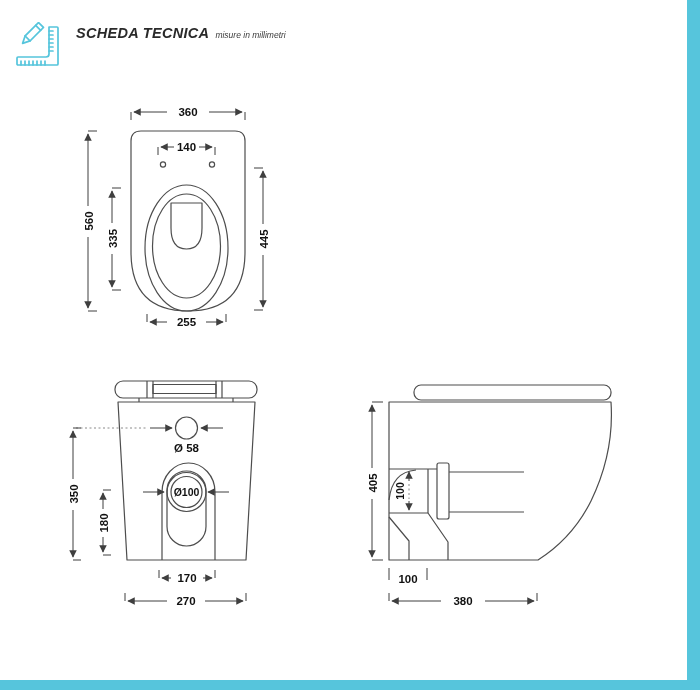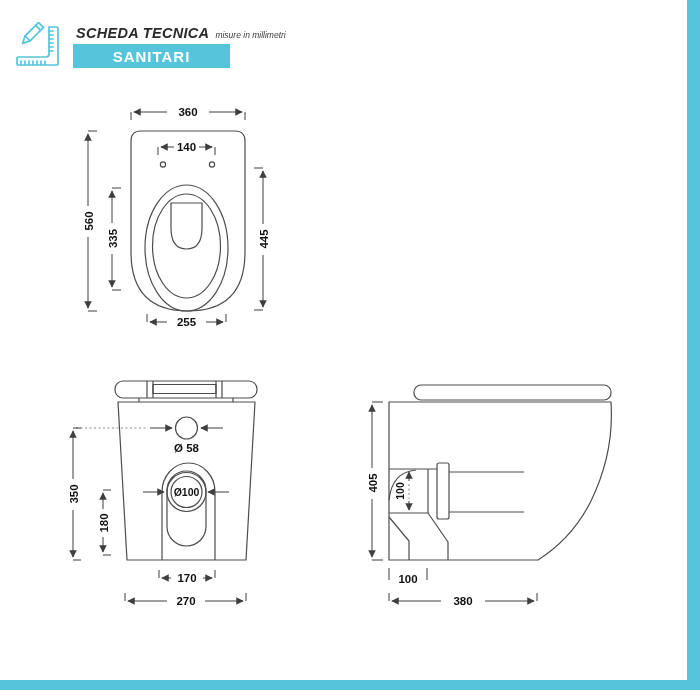--- a/index.html
+++ b/index.html
@@ -42,21 +42,20 @@
         <path d="M-3.5,0 h7 v19 h-7 Z"></path>
         <path d="M-3.5,4 h7"></path>
         <path d="M-3.5,19 L0,26 L3.5,19"></path>
       </g>
     </g>
   </svg>
 
   <div class="hdr-titleline">
     <span class="hdr-title">SCHEDA TECNICA</span><span class="hdr-sub">misure in millimetri</span>
   </div>
-  <div class="hdr-banner">SANITARI</div>
 
   <div class="accent-bar-right"></div>
   <div class="accent-bar-bottom"></div>
 
   <svg width="700" height="700" viewBox="0 0 700 700">
     <defs>
       <marker id="arr" viewBox="0 0 10 10" refX="9" refY="5" markerWidth="7.5" markerHeight="7.5" orient="auto-start-reverse">
         <path d="M0,0 L10,5 L0,10 Z" fill="#3f3f3f"></path>
       </marker>
     </defs>

